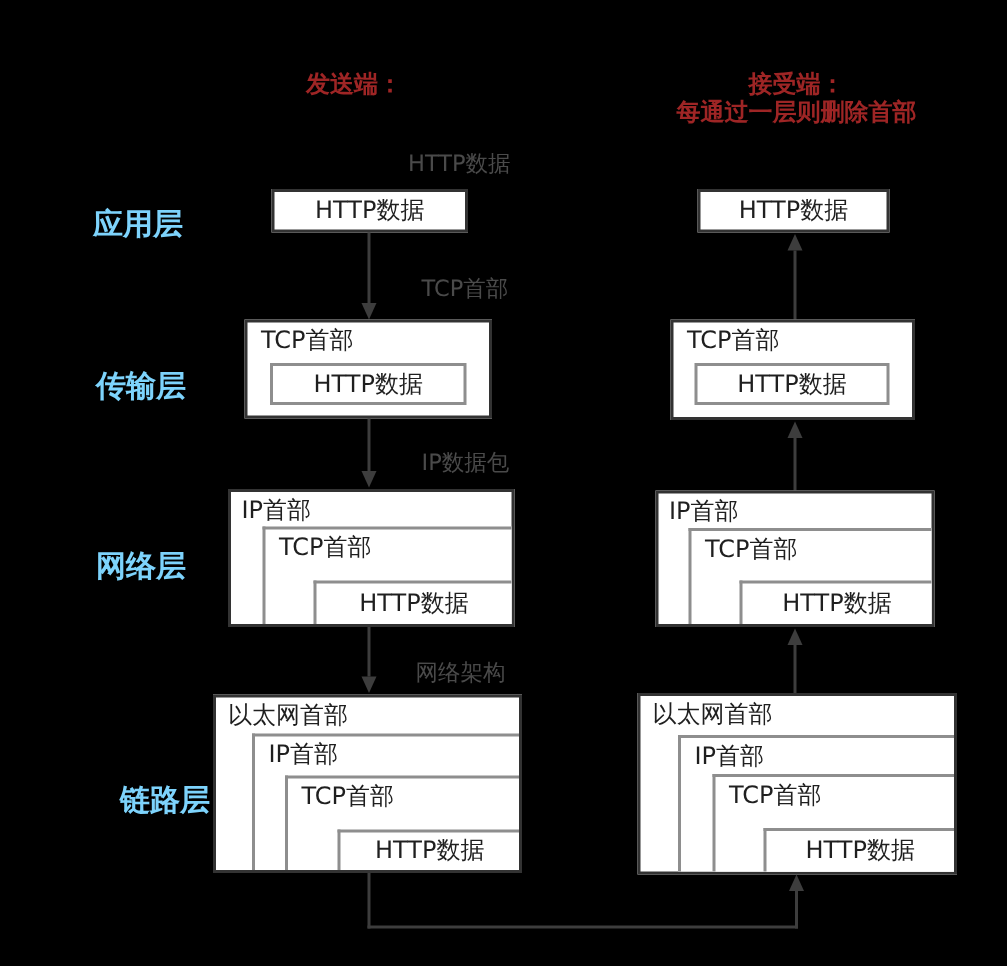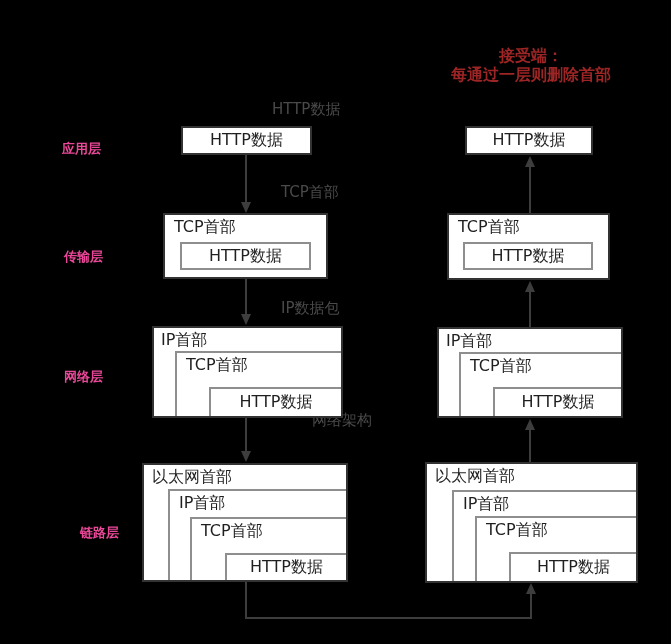--- a/index.html
+++ b/index.html
@@ -20,22 +20,22 @@
     position: absolute;
     width: 300px;
     text-align: center;
     color: #9e2525;
     font-size: 16px;
     font-weight: bold;
     line-height: 19px;
   }
   .layer-label {
     position: absolute;
-    color: #ec4899;
-    font-size: 13px;
+    color: #7dd3fc;
+    font-size: 20px;
     font-weight: bold;
     line-height: 18px;
     white-space: nowrap;
   }
   
   .ann {
     position: absolute;
     color: #4a4a4a;
     font-size: 15px;
     line-height: 17px;
@@ -101,35 +101,36 @@
     border-right: 5px solid transparent;
     border-bottom: 11px solid #3d3d3d;
   }
 </style>
 </head>
 <body>
 
 <div class="canvas">
 
   <div class="hdr" style="left:86px; top:46px;">
+    <div>发送端：</div>
   </div>
   <div class="hdr" style="left:381px; top:46px;">
     <div>接受端：</div>
     <div>每通过一层则删除首部</div>
   </div>
 
   <div class="layer-label" style="left:62px; top:140px;">应用层</div>
   <div class="layer-label" style="left:64px; top:248px;">传输层</div>
   <div class="layer-label" style="left:64px; top:368px;">网络层</div>
   <div class="layer-label" style="left:80px; top:524px;">链路层</div>
 
   <div class="ann" style="left:272px; top:101px;">HTTP数据</div>
   <div class="ann" style="left:281px; top:184px;">TCP首部</div>
   <div class="ann" style="left:281px; top:300px;text-align:right;">IP数据包</div>
-  <div class="ann" style="left:277px; top:412px;margin-left:35px;">网络架构</div>
+  <div class="ann" style="left:277px; top:440px;">网络架构</div>
 
   <div class="box center-label" style="left:181px; top:126px; width:131px; height:29px;">
     <span>HTTP数据</span>
   </div>
 
   <div class="vline" style="left:245px; top:155px; height:47px;"></div>
   <div class="tri-down" style="left:241px; top:202px;"></div>
 
   <div class="box" style="left:163px; top:213px; width:165px; height:66px;">
     <div class="box-title">TCP首部</div>

